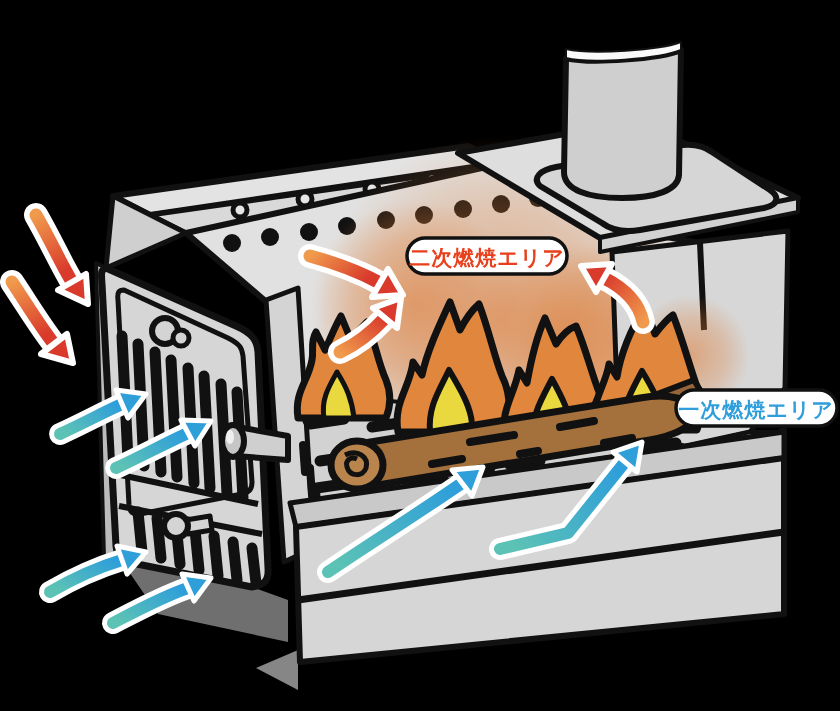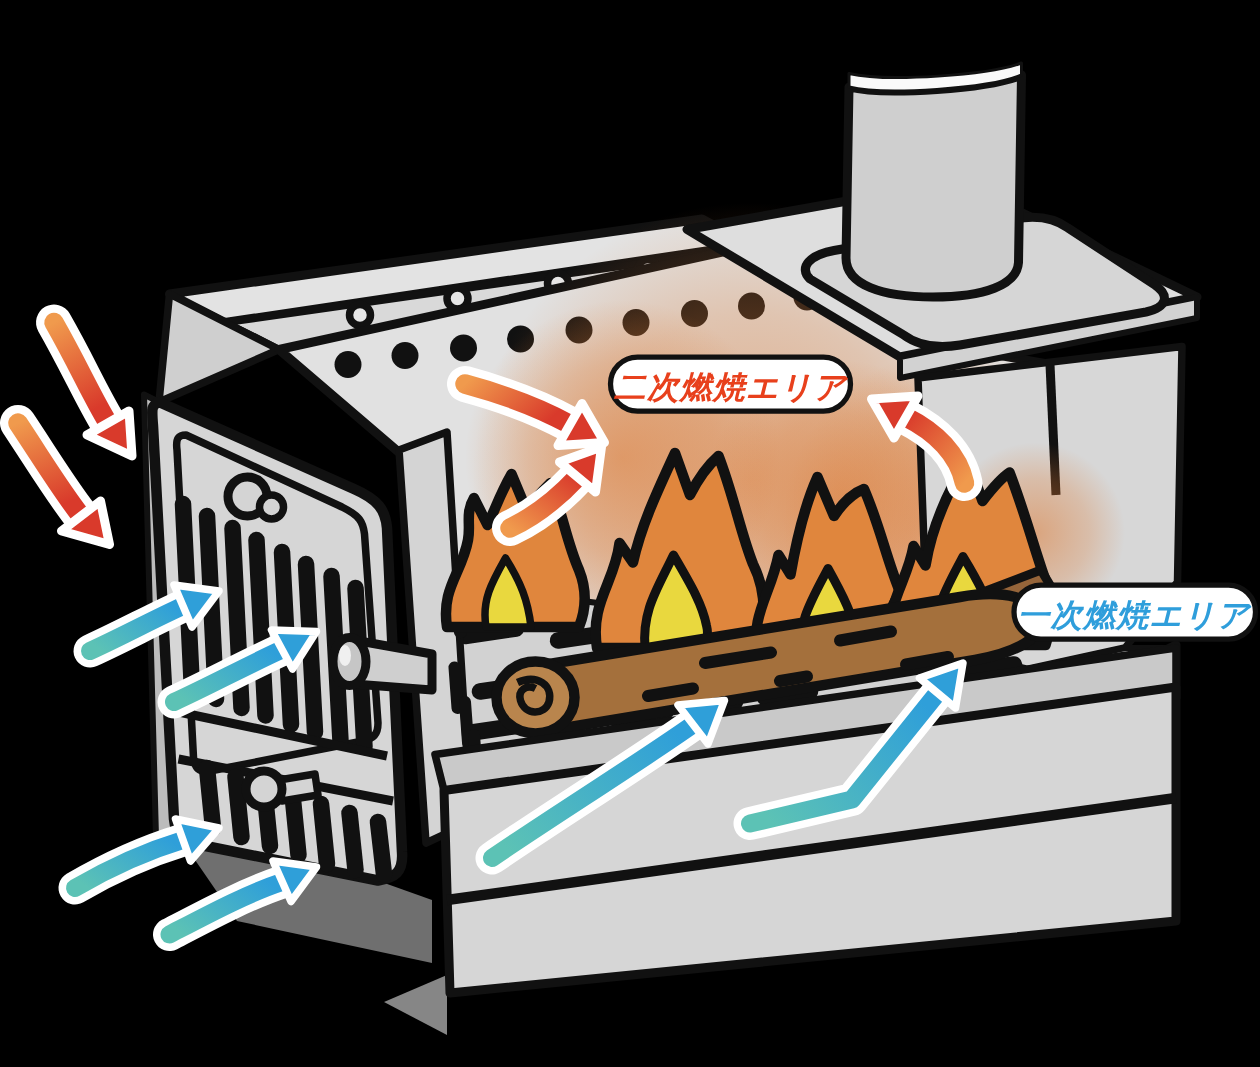--- a/index.html
+++ b/index.html
@@ -1,17 +1,17 @@
 <!DOCTYPE html>
 <html><head>
 <meta charset="utf-8">
 <style>
   html,body{margin:0;padding:0;background:#000;}
   .stage{position:relative;width:840px;height:711px;background:#000;overflow:hidden;
-         font-family:"Liberation Sans","DejaVu Sans",sans-serif;font-style:italic;}
+         font-family:"Liberation Sans","DejaVu Sans",sans-serif;}
   svg{display:block}
   .label-text{font-size:21px;font-weight:700;letter-spacing:1px;}
 </style>
 </head>
 <body>
 
 <div class="stage">
 <svg width="840" height="711" viewBox="0 0 840 711">
   <defs>
     <linearGradient id="hotV" x1="0" y1="0" x2="0.3" y2="1">

